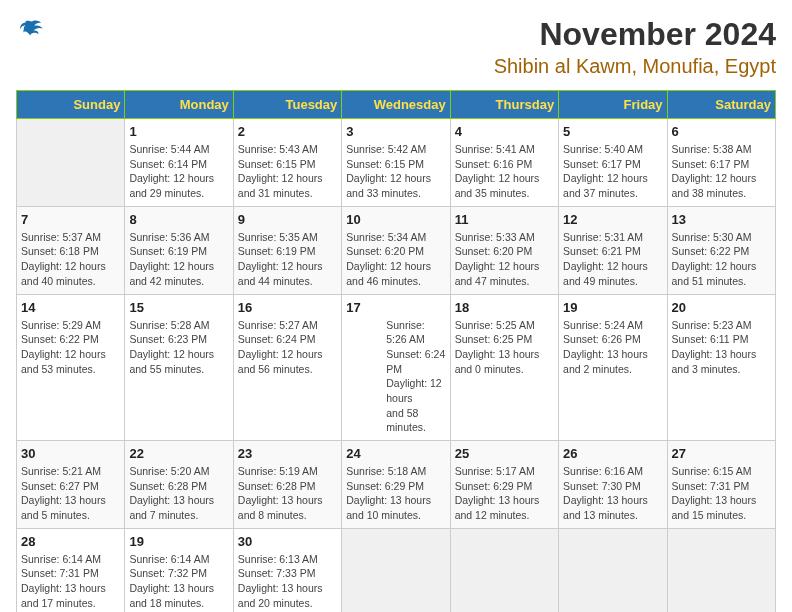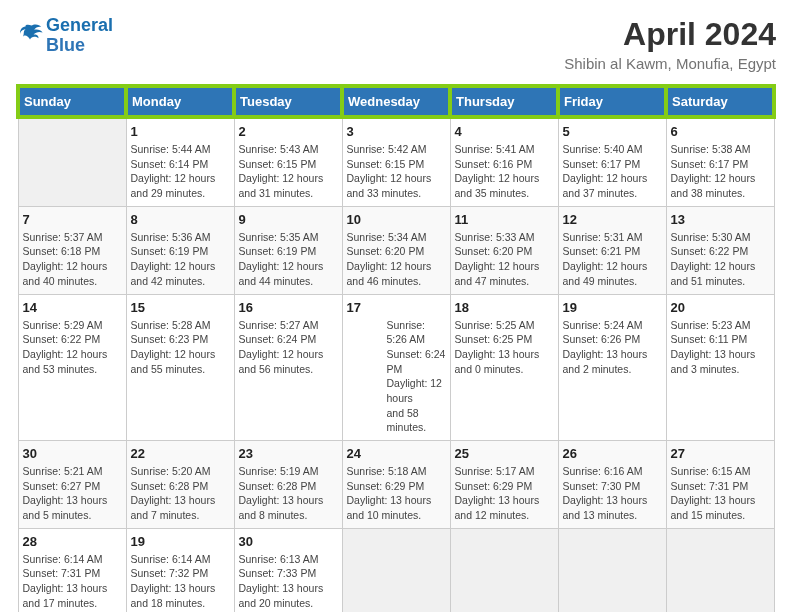--- a/index.html
+++ b/index.html
@@ -36,37 +36,37 @@
     }
     .title-area {
       text-align: right;
     }
     .main-title {
       font-size: 32px;
       font-weight: bold;
       color: #333;
     }
     .subtitle {
-      font-size: 15px;
-      color: #737373;
+      font-size: 20px;
+      color: #a16207;
       margin-top: 2px;
     }
     table {
       width: 100%;
       border-collapse: collapse;
       font-size: 11px;
     }
     thead tr th {
       background-color: #2e75b6;
-      color: #ffffff;
+      color: #fde047;
       padding: 6px 4px;
-      text-align: left;
+      text-align: right;
       font-size: 13px;
       font-weight: bold;
-      border: 4px solid #84cc16;
+      border: 1px solid #84cc16;
     }
     tbody tr td {
       border: 1px solid #ccc;
       padding: 5px 4px;
       vertical-align: top;
       width: 14.28%;
       background: #fff;
     }
     tbody tr:nth-child(even) td {
       background: #f9f9f9;
@@ -90,29 +90,23 @@
 </head>
 <body>
 
 <div class="header-area">
   <div class="logo">
     <div>
       <svg class="logo-bird" viewBox="0 0 40 40">
         <path d="M22 8 C26 5, 34 6, 36 10 C32 9, 28 11, 26 14 C30 13, 36 14, 38 18 C34 16, 28 17, 25 21 C28 20, 33 22, 32 26 C28 23, 22 23, 20 28 C18 23, 12 20, 10 24 C12 20, 10 15, 14 13 C10 14, 6 16, 6 20 C5 15, 8 10, 14 9 C12 7, 18 6, 22 8Z" fill="#1a6faf"></path>
       </svg>
     </div>
-    <div>
-      <div class="logo-text">
-        <span>General</span><br>
-        <span style="color:#2e75b6;">Blue</span>
-      </div>
-    </div>
   </div>
   <div class="title-area">
-    <div class="main-title">April 2024</div>
+    <div class="main-title">November 2024</div>
     <div class="subtitle">Shibin al Kawm, Monufia, Egypt</div>
   </div>
 </div>
 
 <table>
   <thead>
     <tr>
     <th>Sunday</th>
         <th>Monday</th>
         <th>Tuesday</th>

